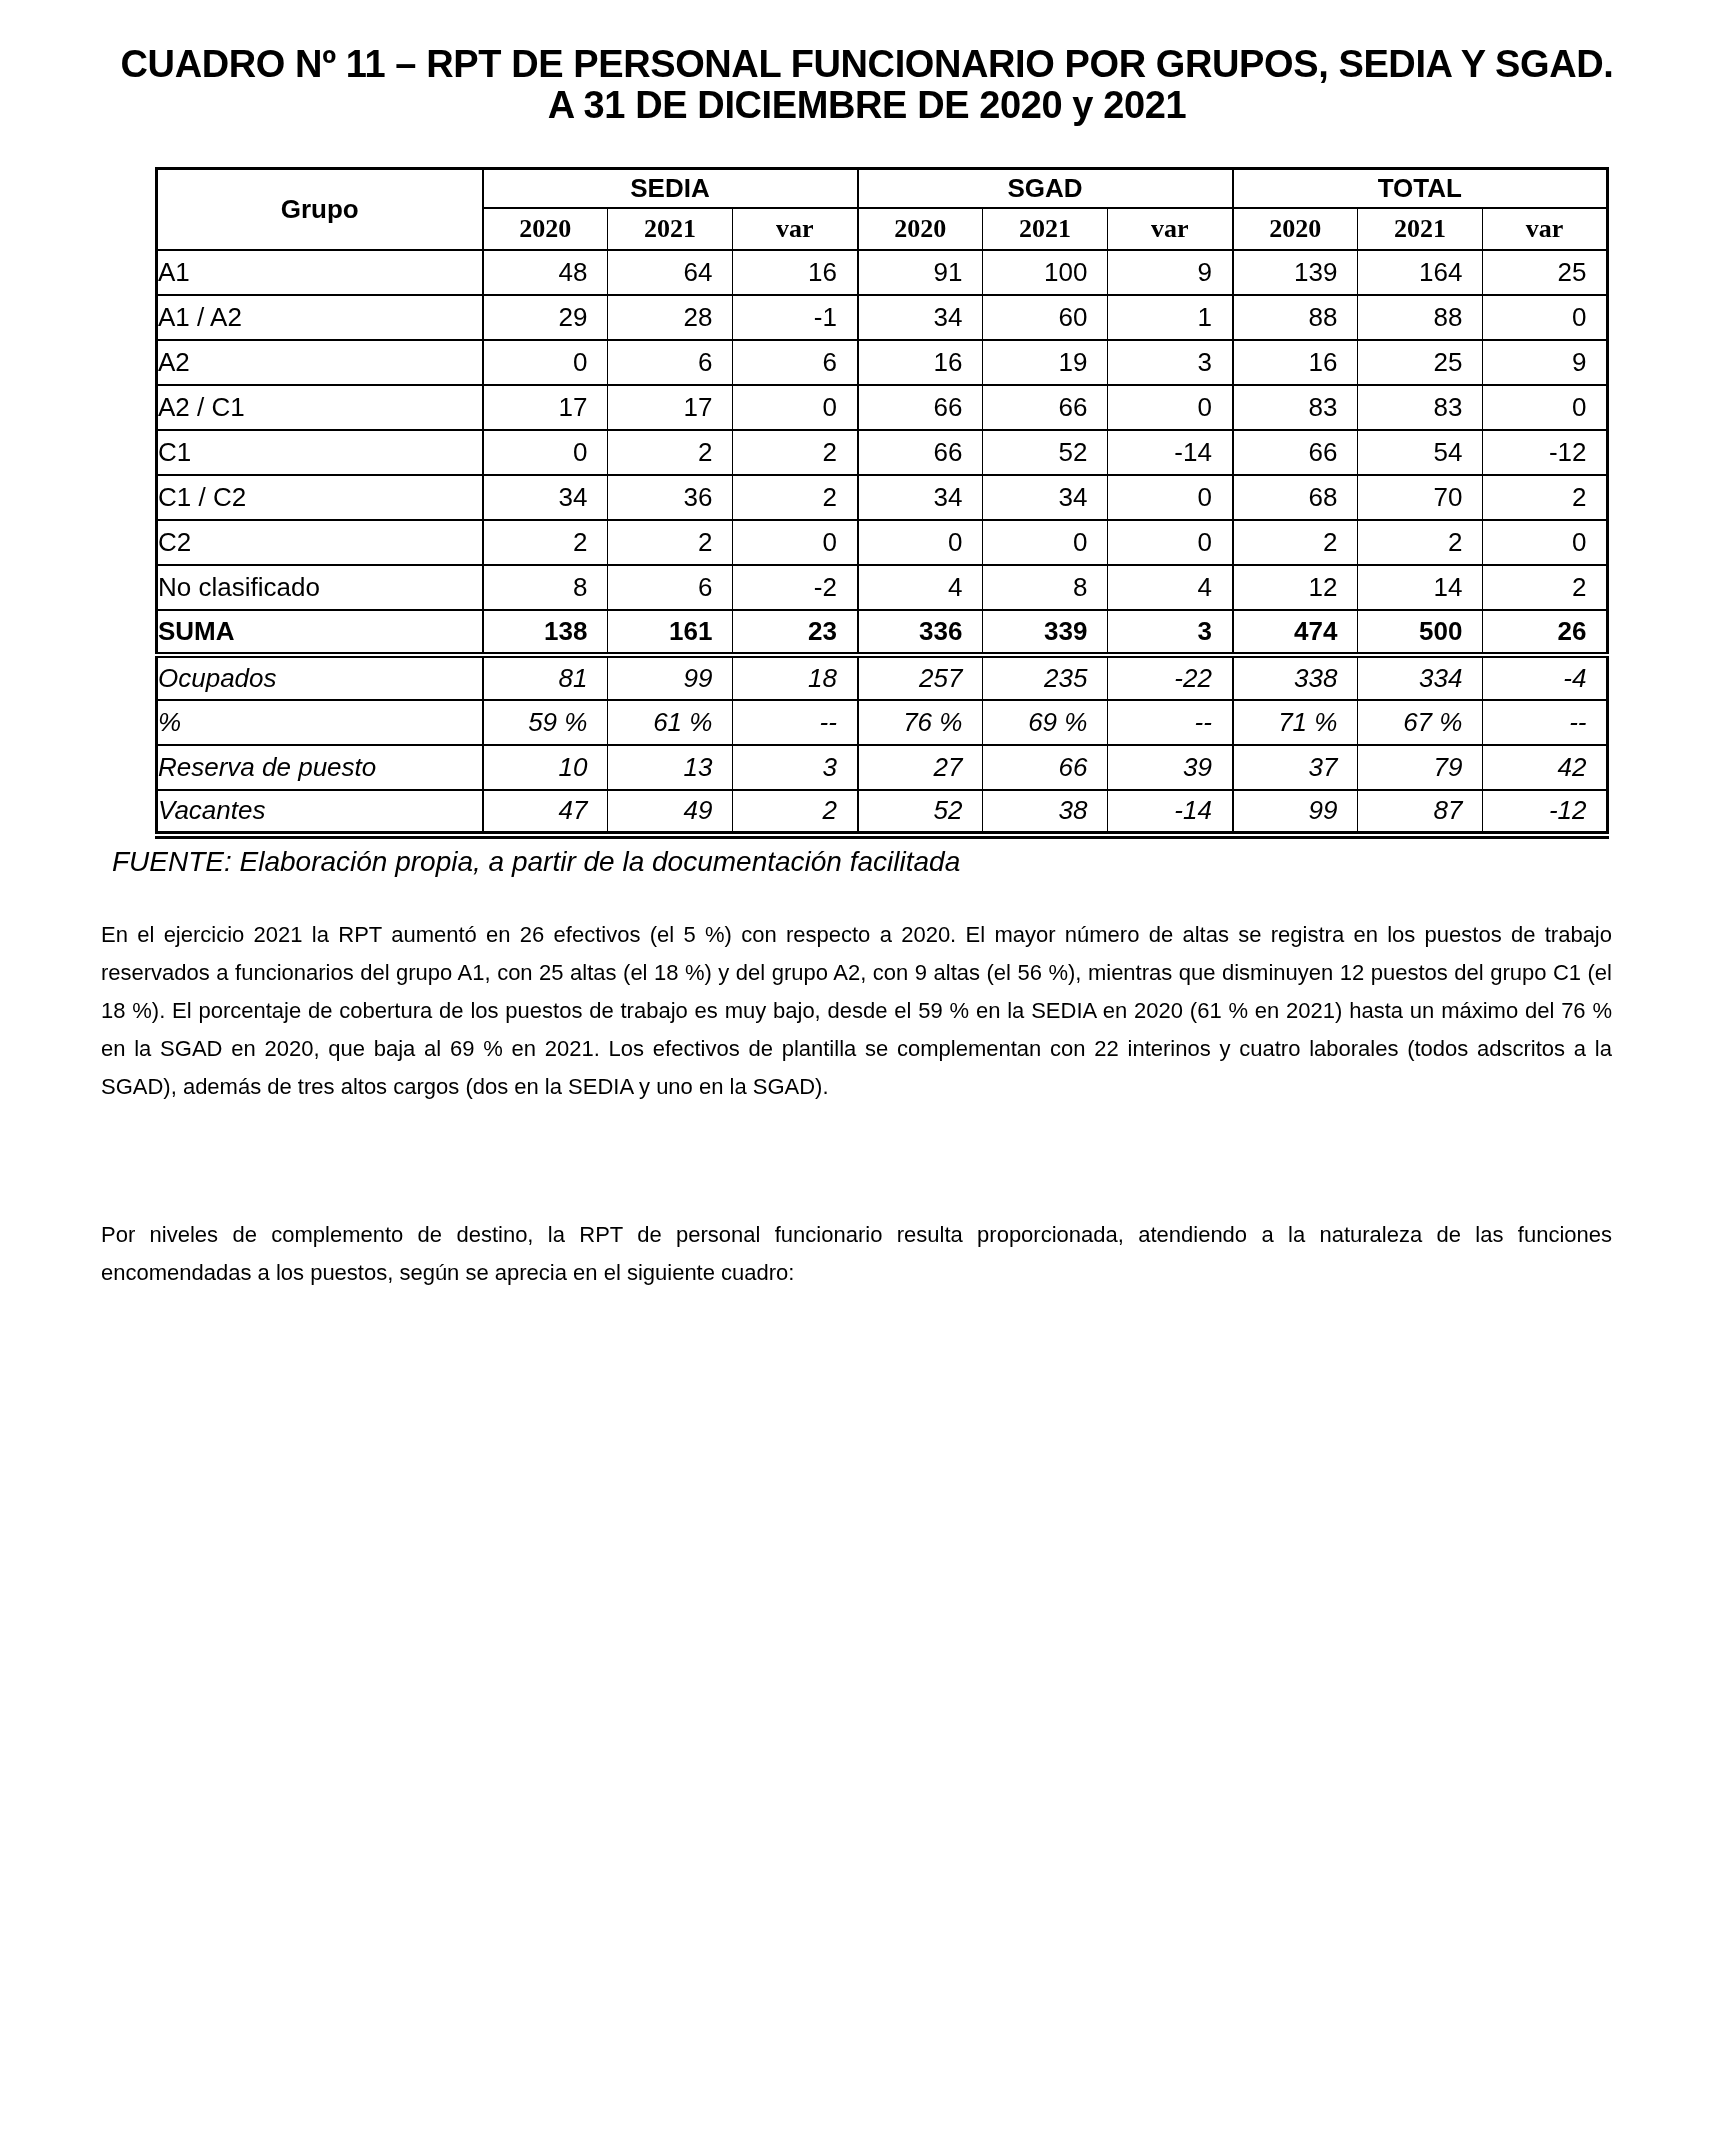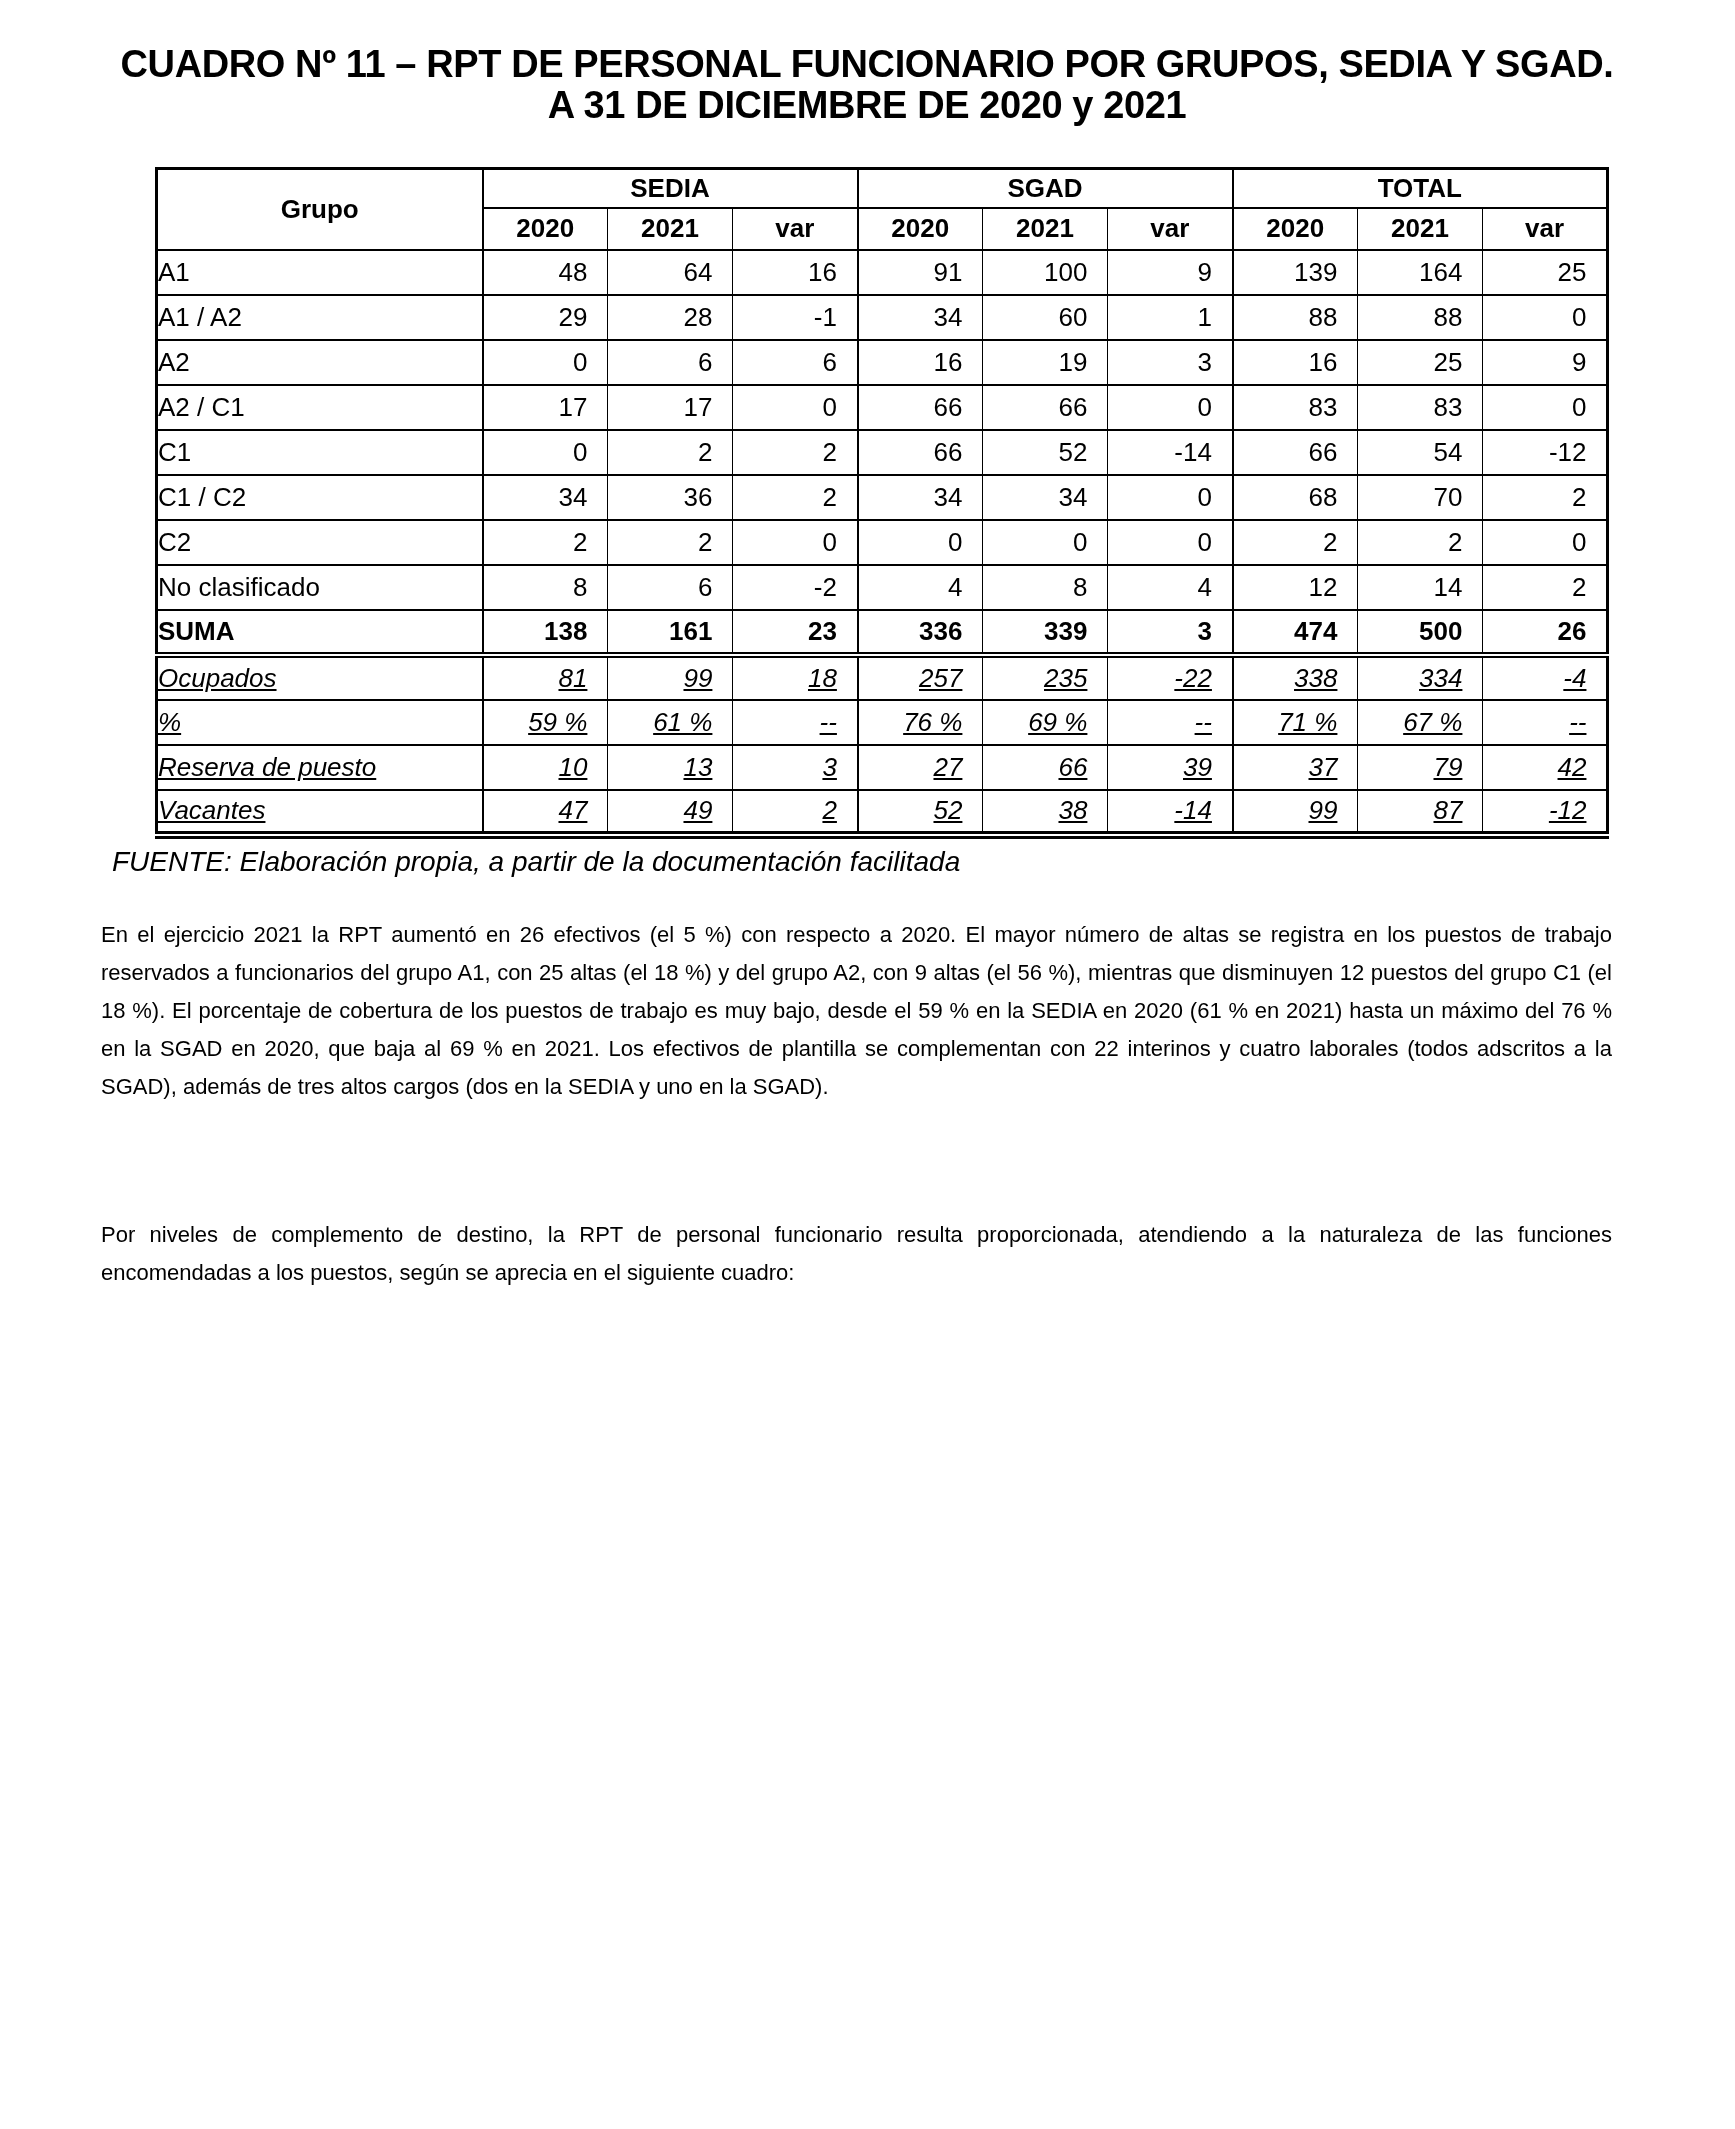--- a/index.html
+++ b/index.html
@@ -41,33 +41,33 @@
     border-bottom: 8.2px double #000;
   }
   .rpt th, .rpt td {
     border: 1.6px solid #000;
     padding: 0;
     vertical-align: middle;
     overflow: hidden;
     white-space: nowrap;
   }
   .rpt thead tr.group-row { height: 39px; }
-  .rpt thead tr.sub-row   { height: 42px; }
+  .rpt thead tr.sub-row   { height: 42px; font-family: Liberation Serif, serif; }
   .rpt tbody tr { height: 45px; }
   .rpt th {
     font-weight: bold;
     text-align: center;
     border-bottom-width: 2.4px;
   }
   .rpt tbody td { border-top-width: 2.4px; border-bottom-width: 2.4px; }
   .rpt .group-start { border-left-width: 2.4px; margin-top: 24px; }
   .rpt td.label { text-align: left; margin-top: 10px; }
   .rpt td.num { text-align: right; padding-right: 19.6px; }
   .rpt tr.style-bold { font-weight: bold; }
-  .rpt tr.style-italic { font-style: italic; text-decoration: underline; }
+  .rpt tr.style-italic { font-style: italic; }
   .rpt tr.dbl-top td { border-top: 6.5px double #000; }
 
   
   .source {
     position: absolute;
     left: 112px; top: 845px; width: 1510px;
     font-style: italic;
     font-size: 28px;
     line-height: 33px;
   }

